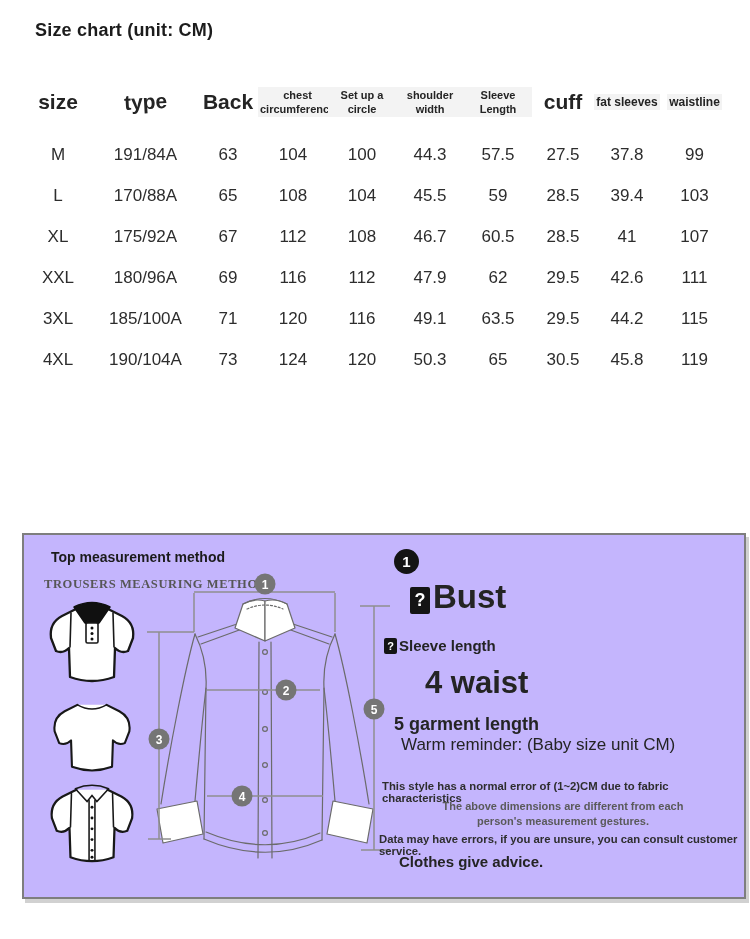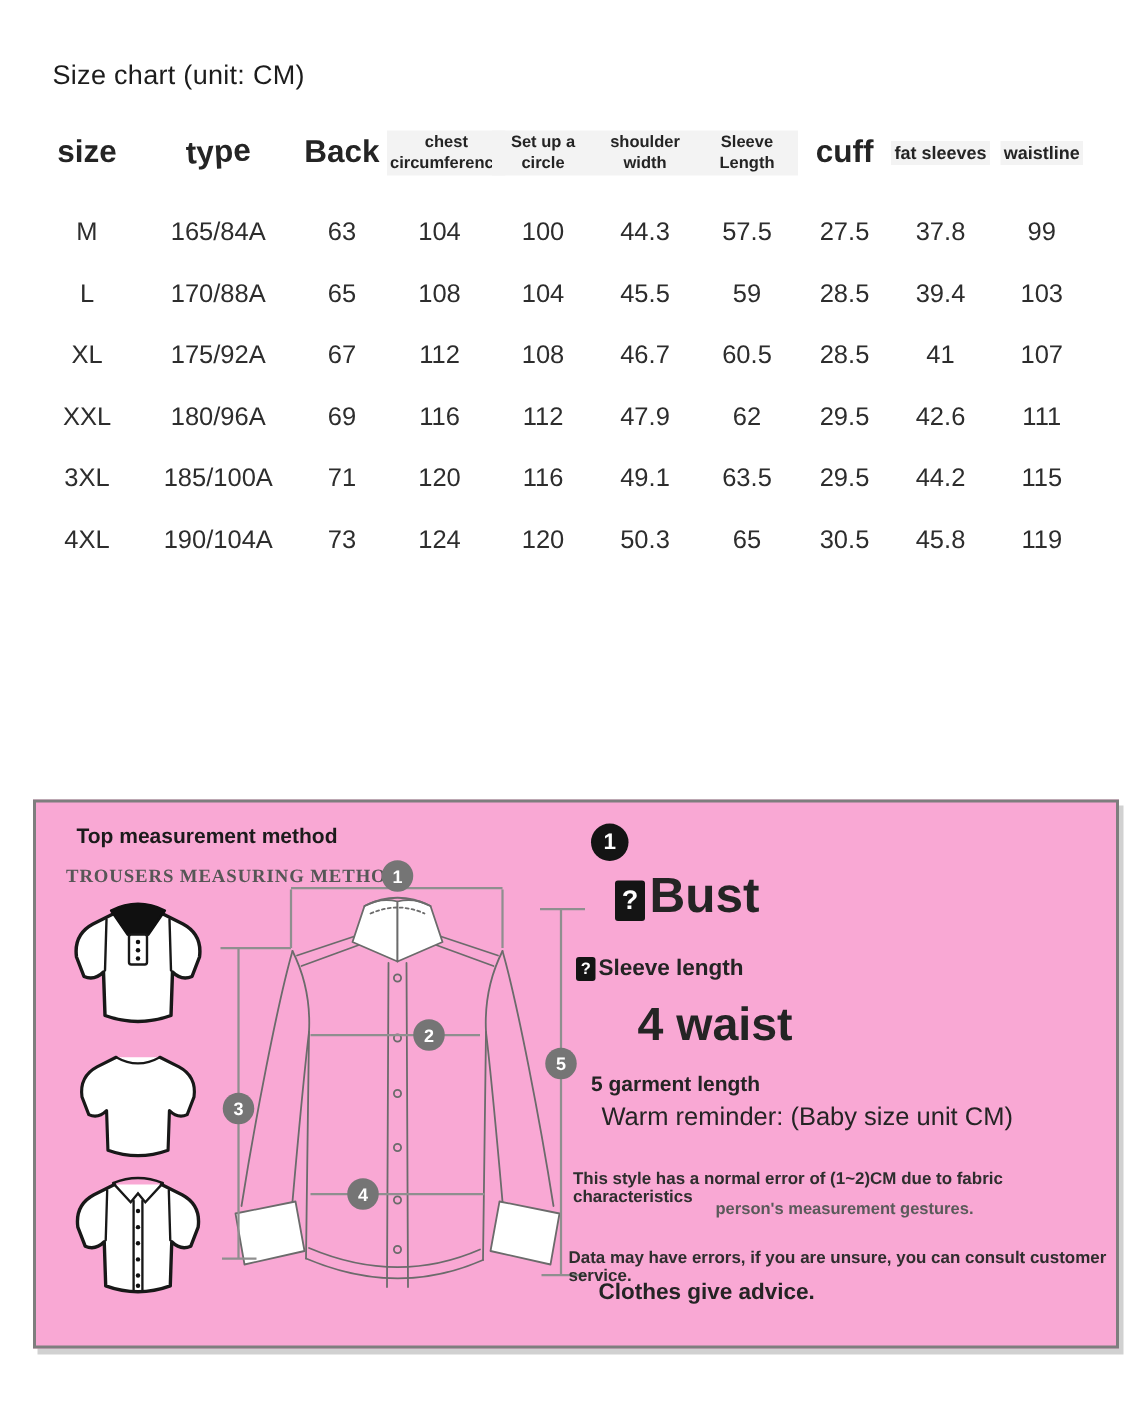--- a/index.html
+++ b/index.html
@@ -1,55 +1,55 @@
 <!DOCTYPE html>
 <html><head>
 <meta charset="utf-8">
 <style>
   html,body{margin:0;padding:0;background:#fff;}
   .page{position:relative;width:750px;height:939px;background:#ffffff;overflow:hidden;
         font-family:"Liberation Sans", sans-serif;color:#222;}
-  .title{position:absolute;left:35px;top:40px;font-size:18px;font-weight:normal;color:#1c1c1c;letter-spacing:.2px;text-align:center;}
+  .title{position:absolute;left:35px;top:20px;font-size:18px;font-weight:bold;color:#1c1c1c;letter-spacing:.2px;text-align:center;}
 
   
   .size-table{position:absolute;left:23px;top:70px;width:706px;}
   .trow{display:grid;grid-template-columns:70px 105px 60px 70px 68px 68px 68px 62px 66px 69px;
         align-items:center;height:41px;}
   .trow.thead{height:64px;}
   .tcell{text-align:center;font-size:17px;color:#2d2d2d;}
   .th{font-weight:bold;color:#242424;}
   .th.large{font-size:21px;}
   .th.tilt .hlabel{display:inline-block;transform:rotate(-3deg);}
   .th.small{font-size:11px;line-height:1.3;}
   .th.smallmid{font-size:12px;}
   .th.small .hlabel,.th.smallmid .hlabel{background:#f3f3f3;padding:1px 2px;display:inline-block;}
 
   
-  .panel{position:absolute;left:22px;top:533px;width:720px;height:362px;background:#f9a8d4;
+  .panel{position:absolute;left:22px;top:533px;width:720px;height:362px;background:#c4b5fd;
          border:2px solid #7e7e7e;box-shadow:3px 4px 0 rgba(0,0,0,.18);}
   .panel-heading{position:absolute;left:27px;top:14px;font-size:14px;font-weight:bold;color:#1b1b1b;}
   .panel-subheading{position:absolute;left:20px;top:42px;font-family:"Liberation Serif", serif;
          font-weight:bold;font-size:12.5px;color:#565656;letter-spacing:.6px;}
   .mini-shirts{position:absolute;left:18px;top:60px;width:112px;display:flex;flex-direction:column;gap:2px;}
   .big-shirt{position:absolute;left:78px;top:22px;}
 
   
   .note{position:absolute;color:#242424;}
   .n1{left:370px;top:14px;display:flex;align-items:center;gap:7px;}
   .bullet-circle{width:25px;height:25px;border-radius:50%;background:#141414;color:#fff;
          display:inline-flex;align-items:center;justify-content:center;font-size:15px;font-weight:bold;}
   .n1-text{font-size:17px;font-weight:bold;}
   .tofu{background:#141414;color:#fff;display:inline-flex;align-items:center;justify-content:center;
          border-radius:2px;font-weight:bold;}
   .tofu.big{width:20px;height:27px;font-size:18px;margin-right:3px;vertical-align:2px;}
   .tofu.small{width:13px;height:16px;font-size:11px;margin-right:2px;vertical-align:1px;}
   .n2{left:386px;top:43px;font-size:33px;font-weight:bold;}
   .n3{left:360px;top:102px;font-size:15px;font-weight:bold;}
   .n4{left:368px;top:130px;font-size:31px;font-weight:bold;margin-left:33px;}
-  .n5{left:370px;top:179px;font-size:14px;font-weight:bold;}
+  .n5{left:370px;top:179px;font-size:18px;font-weight:bold;}
   .n6{left:377px;top:200px;font-size:17px;font-weight:normal;}
   .n7{left:358px;top:245px;font-size:11.3px;font-weight:bold;color:#2e2e2e;}
   .n8{left:358px;top:264px;width:362px;text-align:center;font-size:11px;font-weight:bold;
       color:#5a5a5a;line-height:1.4;}
   .n10{left:355px;top:298px;font-size:11.3px;font-weight:bold;color:#2e2e2e;}
   .n11{left:375px;top:318px;font-size:15px;font-weight:bold;}
 
   svg .shirtline{stroke:#6b6b6b;stroke-width:1.2;fill:none;stroke-linecap:round;stroke-linejoin:round;}
   svg .shirtfill{stroke:#6b6b6b;stroke-width:1.2;fill:#ffffff;stroke-linejoin:round;}
   svg .measure{stroke:#8f8f8f;stroke-width:1.5;fill:none;}
@@ -76,21 +76,21 @@
         <div class="tcell th small"><span class="hlabel">Set up a circle</span></div>
         <div class="tcell th small"><span class="hlabel">shoulder width</span></div>
         <div class="tcell th small"><span class="hlabel">Sleeve Length</span></div>
         <div class="tcell th large"><span class="hlabel">cuff</span></div>
         <div class="tcell th smallmid"><span class="hlabel">fat sleeves</span></div>
         <div class="tcell th smallmid"><span class="hlabel">waistline</span></div>
       </div>
     <div>
         <div class="trow">
           <div class="tcell">M</div>
-          <div class="tcell">165/84A</div>
+          <div class="tcell">191/84A</div>
           <div class="tcell">63</div>
           <div class="tcell">104</div>
           <div class="tcell">100</div>
           <div class="tcell">44.3</div>
           <div class="tcell">57.5</div>
           <div class="tcell">27.5</div>
           <div class="tcell">37.8</div>
           <div class="tcell">99</div>
         </div>
         <div class="trow">
@@ -248,19 +248,20 @@
     </div>
     <div class="note n3">
       <span class="tofu small">?</span><span>Sleeve length</span>
     </div>
     <div class="note n4">4 waist</div>
     <div class="note n5">5 garment length</div>
 
     <div class="note n6">Warm reminder: (Baby size unit CM)</div>
     <div class="note n7">This style has a normal error of (1~2)CM due to fabric characteristics</div>
     <div class="note n8">
+      <div>The above dimensions are different from each</div>
       <div>person's measurement gestures.</div>
     </div>
     <div class="note n10">Data may have errors, if you are unsure, you can consult customer service.</div>
     <div class="note n11">Clothes give advice.</div>
 
   </div>
 </div>
 
 </body></html>

